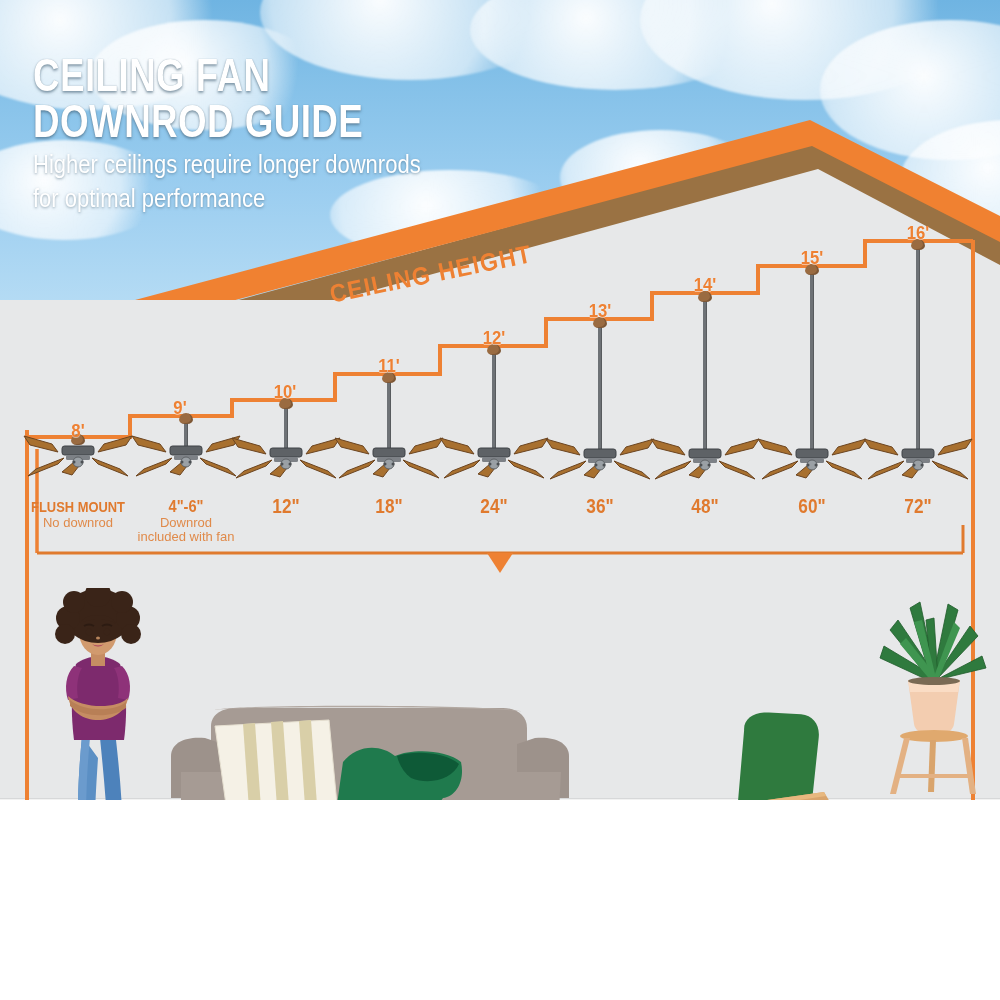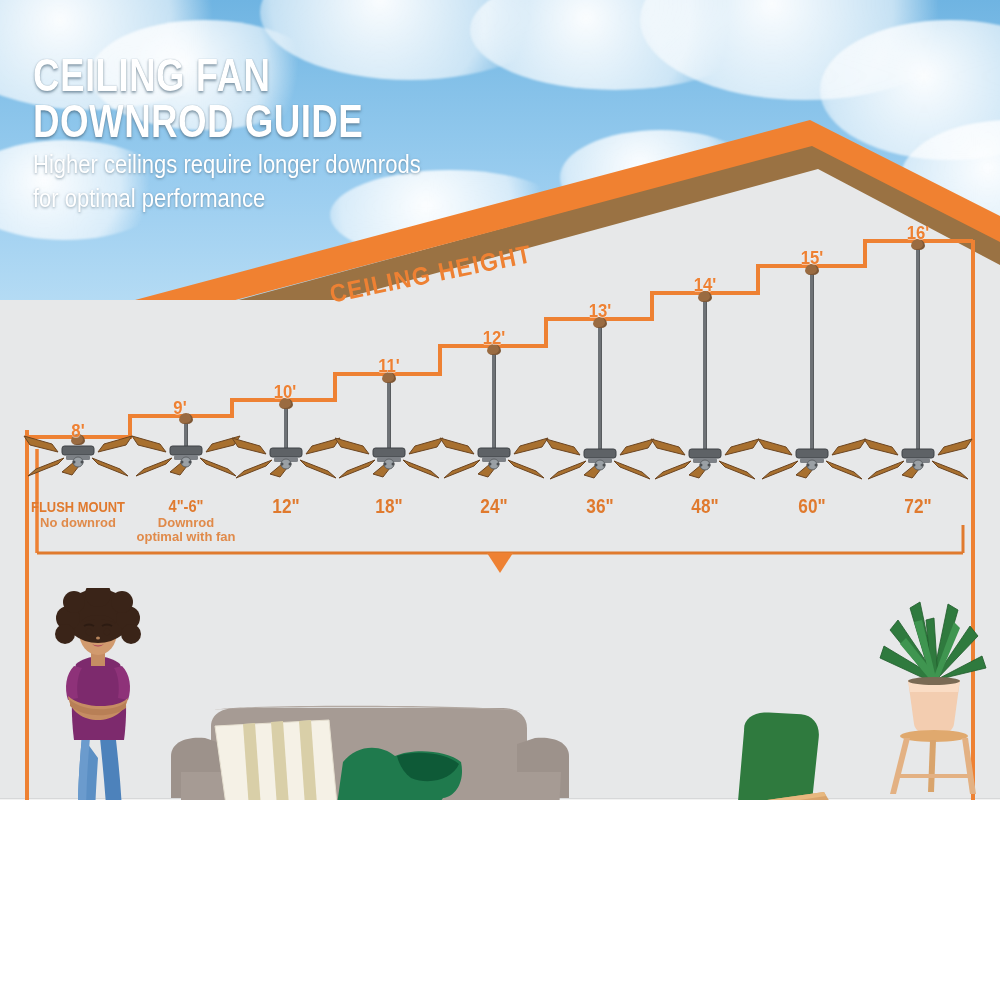--- a/index.html
+++ b/index.html
@@ -47,21 +47,21 @@
 
   
   .hlab { position:absolute; color:#ee8133; font-weight:bold; font-size:19px;
           transform:scaleX(.88) translateX(-50%); transform-origin:left center;
           white-space:nowrap; z-index:12;
           text-shadow:0 1px 0 rgba(255,255,255,.5); }
   .dlab { position:absolute; color:#e07a2e; font-weight:bold; font-size:20px;
           transform:scaleX(.86) translateX(-50%); transform-origin:left center;
           white-space:nowrap; z-index:12; }
   .dsub { position:absolute; color:#e08a4a; font-size:13px; line-height:14px;
-          transform:translateX(-50%); text-align:center; white-space:nowrap; z-index:12;font-weight:bold; }
+          transform:translateX(-50%); text-align:center; white-space:nowrap; z-index:12; }
 
   .ceil-head { position:absolute; left:330px; top:280px; color:#ee8133;
                font-weight:bold; font-size:25px; letter-spacing:1.5px;
                transform:rotate(-11.5deg) scaleX(.92); transform-origin:left center;
                white-space:nowrap; z-index:12; }
 
   .rec-head { position:absolute; left:0; top:568px; width:1000px; text-align:center;
               color:#e07a2e; font-weight:bold; font-size:21px; letter-spacing:1px;
               z-index:12; }
   .rec-head span { display:inline-block; transform:scaleX(.9); }
@@ -326,21 +326,21 @@
       <circle cx="56" cy="34" r="1.5" fill="#4b4f53"></circle>
       <circle cx="64" cy="34" r="1.5" fill="#4b4f53"></circle>
     </g>
   </svg>
 
   <div class="dlab" style="left:78px;  top:498px; font-size:15px;">FLUSH MOUNT</div>
   <div class="dsub" style="left:78px;  top:516px;">No downrod</div>
 
   <div class="dlab" style="left:186px; top:497px; font-size:17px;">4"-6"</div>
   <div class="dsub" style="left:186px; top:516px;">Downrod</div>
-  <div class="dsub" style="left:186px; top:530px;">optimal with fan</div>
+  <div class="dsub" style="left:186px; top:530px;">included with fan</div>
 
   <div class="dlab" style="left:286px; top:495px;">12"</div>
   <div class="dlab" style="left:389px; top:495px;">18"</div>
   <div class="dlab" style="left:494px; top:495px;">24"</div>
   <div class="dlab" style="left:600px; top:495px;">36"</div>
   <div class="dlab" style="left:705px; top:495px;">48"</div>
   <div class="dlab" style="left:812px; top:495px;">60"</div>
   <div class="dlab" style="left:918px; top:495px;">72"</div>
 
 

